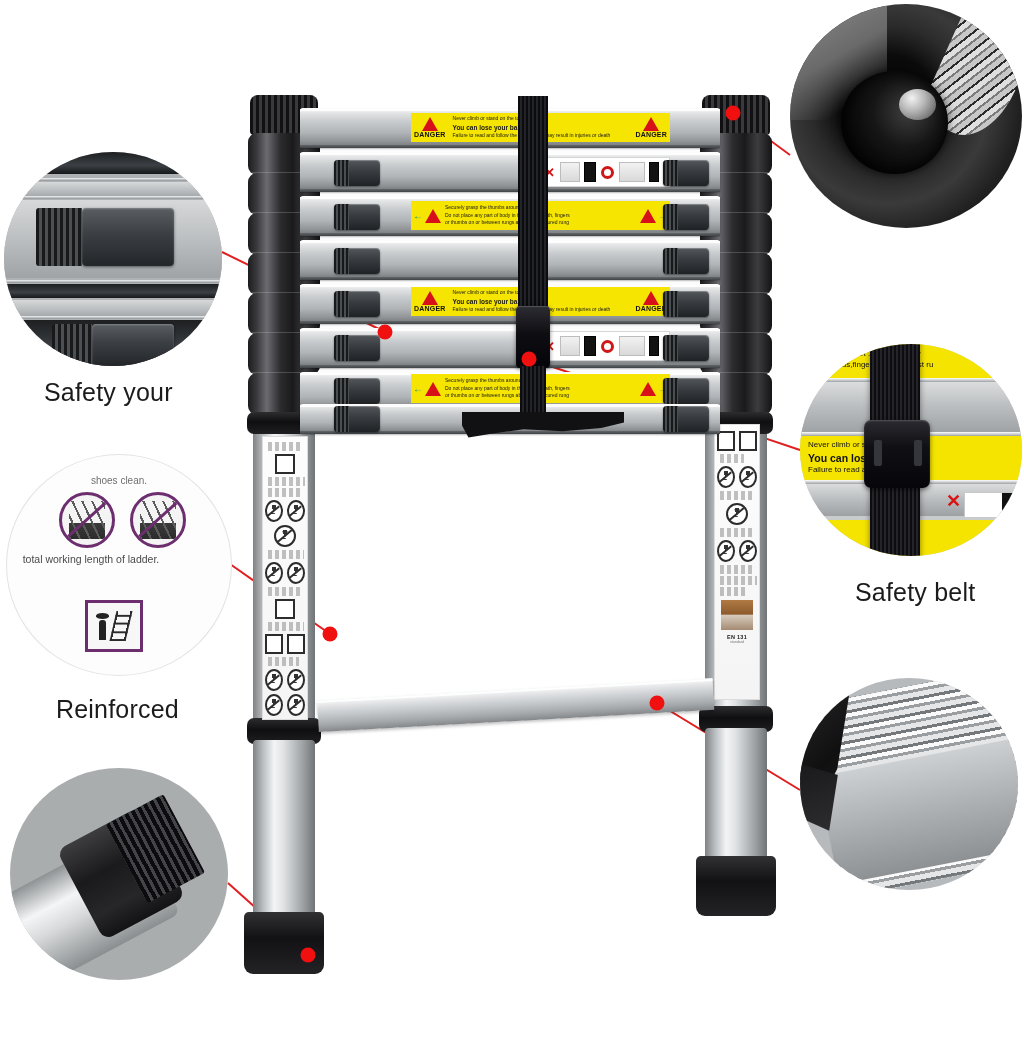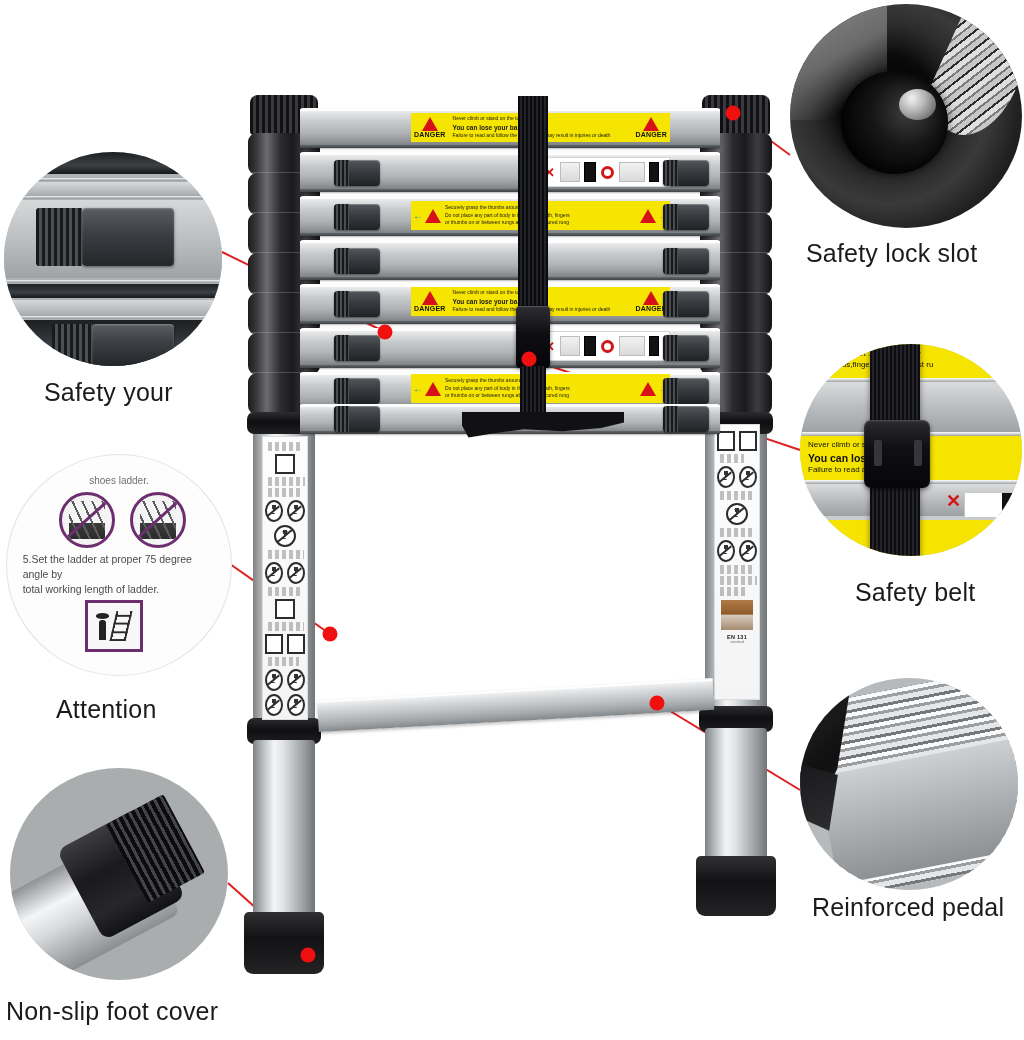--- a/index.html
+++ b/index.html
@@ -735,58 +735,56 @@
       <span class="hi"></span>
     </div>
   </div>
 
   <div class="detail-circle dc-slot" style="left:790px; top:4px; width:232px; height:224px;">
     <span class="slot-shadelf"></span>
     <span class="slot-ribs"></span>
     <span class="slot-hole"></span>
     <span class="slot-pin"></span>
   </div>
-  <div class="callout-label" style="left:806px; top:239px;">Safety lock slot</div>
 
   <div class="detail-circle dc-lock" style="left:4px; top:152px; width:218px; height:214px;">
     <span class="dark-band" style="top:0;   height:22px;"></span>
     <span class="thin-line" style="top:26px;"></span>
     <span class="rail" style="top:30px; height:16px;"></span>
     <span class="thin-line" style="top:44px;"></span>
     <span class="rail" style="top:48px; height:78px;"></span>
     <span class="btn" style="left:78px; top:56px; width:92px; height:58px;"></span>
     <span class="btn-ribs" style="left:32px; top:56px; width:46px; height:58px;"></span>
     <span class="thin-line" style="top:128px;"></span>
     <span class="dark-band" style="top:132px; height:14px;"></span>
     <span class="rail" style="top:148px; height:18px;"></span>
     <span class="thin-line" style="top:164px;"></span>
     <span class="dark-band" style="top:168px; height:46px;"></span>
     <span class="btn" style="left:88px; top:172px; width:82px; height:42px;"></span>
     <span class="btn-ribs" style="left:48px; top:172px; width:40px; height:42px;"></span>
   </div>
   <div class="callout-label" style="left:44px; top:378px;">Safety your</div>
 
   <div class="detail-circle dc-attn" style="left:6px; top:454px; width:226px; height:222px;">
-    <div class="attn-top-text">shoes ladder.</div>
+    <div class="attn-top-text">shoes clean.</div>
     <div class="prohib" style="left:23%; top:17%; width:56px; height:56px;">
         <span class="fig"></span>
       </div>
     <div class="prohib" style="left:55%; top:17%; width:56px; height:56px;">
         <span class="fig"></span>
       </div>
     <div class="attn-body" style="top:44%;">
-      <div>5.Set the ladder at proper 75 degree angle by</div>
       <div>total working length of ladder.</div>
     </div>
     <div class="attn-icon-box" style="left:35%; top:66%; width:58px; height:52px;">
       <span class="man"></span>
         <span class="lad"></span>
     </div>
   </div>
-  <div class="callout-label" style="left:56px; top:695px;">Attention</div>
+  <div class="callout-label" style="left:56px; top:695px;">Reinforced</div>
 
   <div class="detail-circle dc-belt" style="left:800px; top:344px; width:222px; height:212px;">
     <span class="yellow" style="top:0;   height:34px;"></span>
     <div class="belt-warn" style="left:8px; top:5px; width:205px;">
       <div><span>the th... any part ... k on or betw</span></div>
       <div><span>closing... ds,fingers ... above last ru</span></div>
     </div>
     <span class="hiline" style="top:34px;"></span>
     <span class="silver" style="top:38px; height:52px;"></span>
     <span class="hiline" style="top:88px;"></span>
@@ -809,28 +807,26 @@
     </span>
   </div>
   <div class="callout-label" style="left:855px; top:578px;">Safety belt</div>
 
   <div class="detail-circle dc-pedal" style="left:800px; top:678px; width:218px; height:212px;">
     <span class="plate"></span>
     <span class="plate-front"></span>
     <span class="cap"></span>
     <span class="cap2"></span>
   </div>
-  <div class="callout-label" style="left:812px; top:893px;">Reinforced pedal</div>
 
   <div class="detail-circle dc-foot" style="left:10px; top:768px; width:218px; height:212px;">
     <span class="tube"></span>
     <span class="boot"></span>
     <span class="teeth"></span>
   </div>
-  <div class="callout-label" style="left:6px; top:997px;">Non-slip foot cover</div>
 
   <span class="dot" style="left:733px; top:113px;"></span>
   <span class="dot" style="left:385px; top:332px;"></span>
   <span class="dot" style="left:529px; top:359px;"></span>
   <span class="dot" style="left:330px; top:634px;"></span>
   <span class="dot" style="left:657px; top:703px;"></span>
   <span class="dot" style="left:308px; top:955px;"></span>
 
 </div>
 

